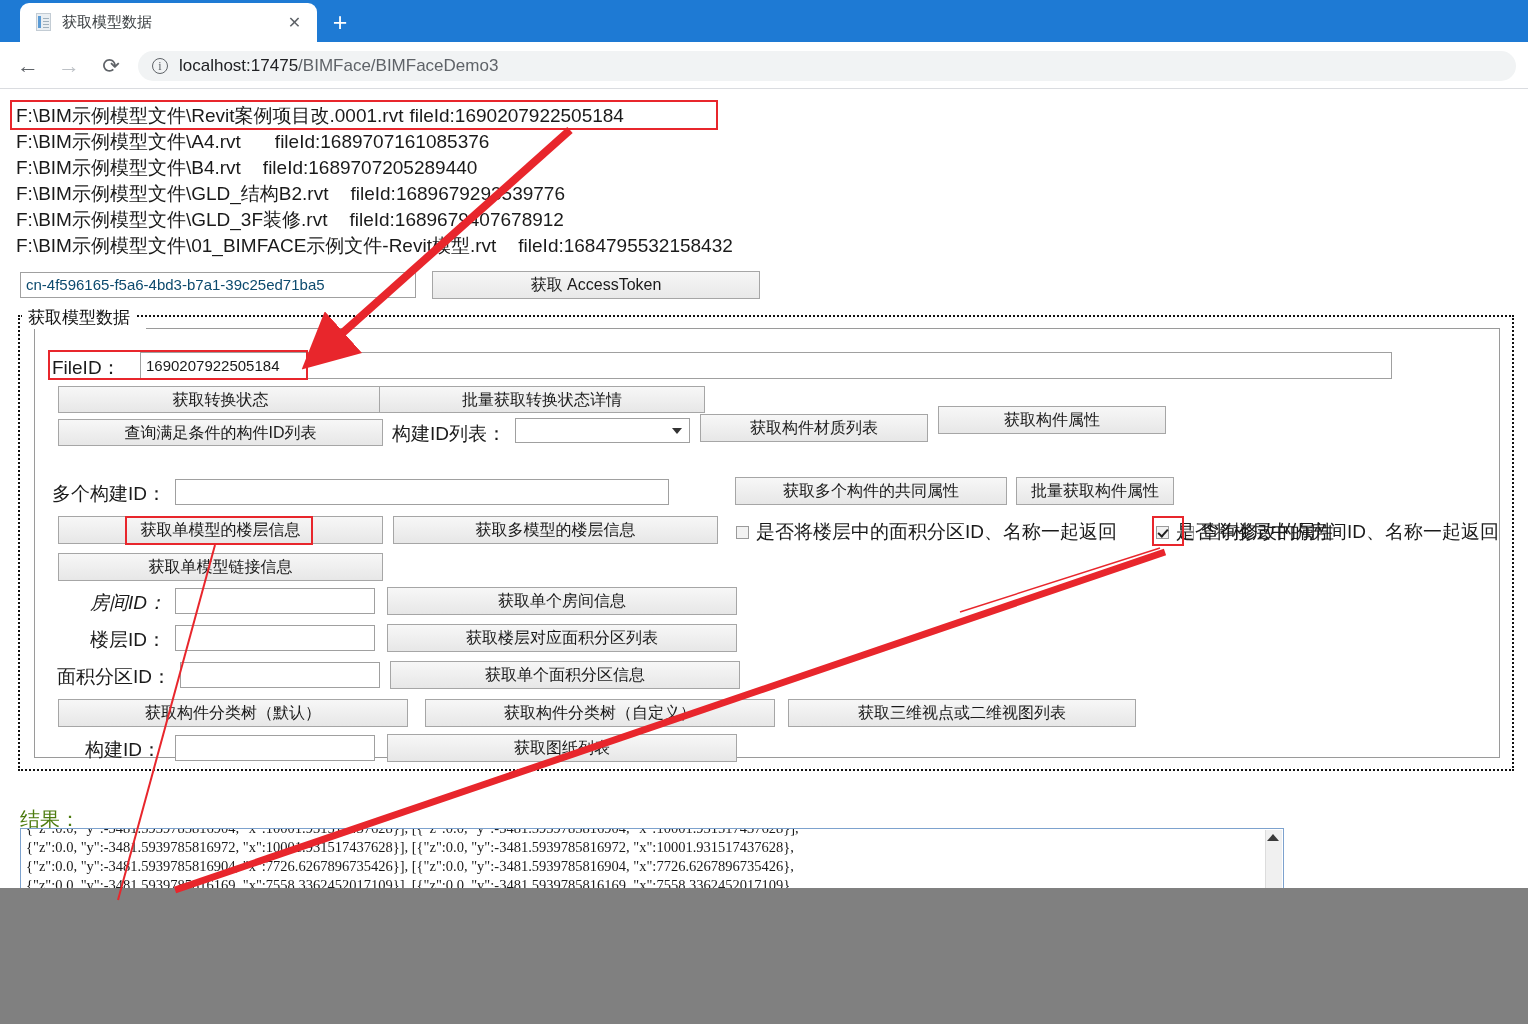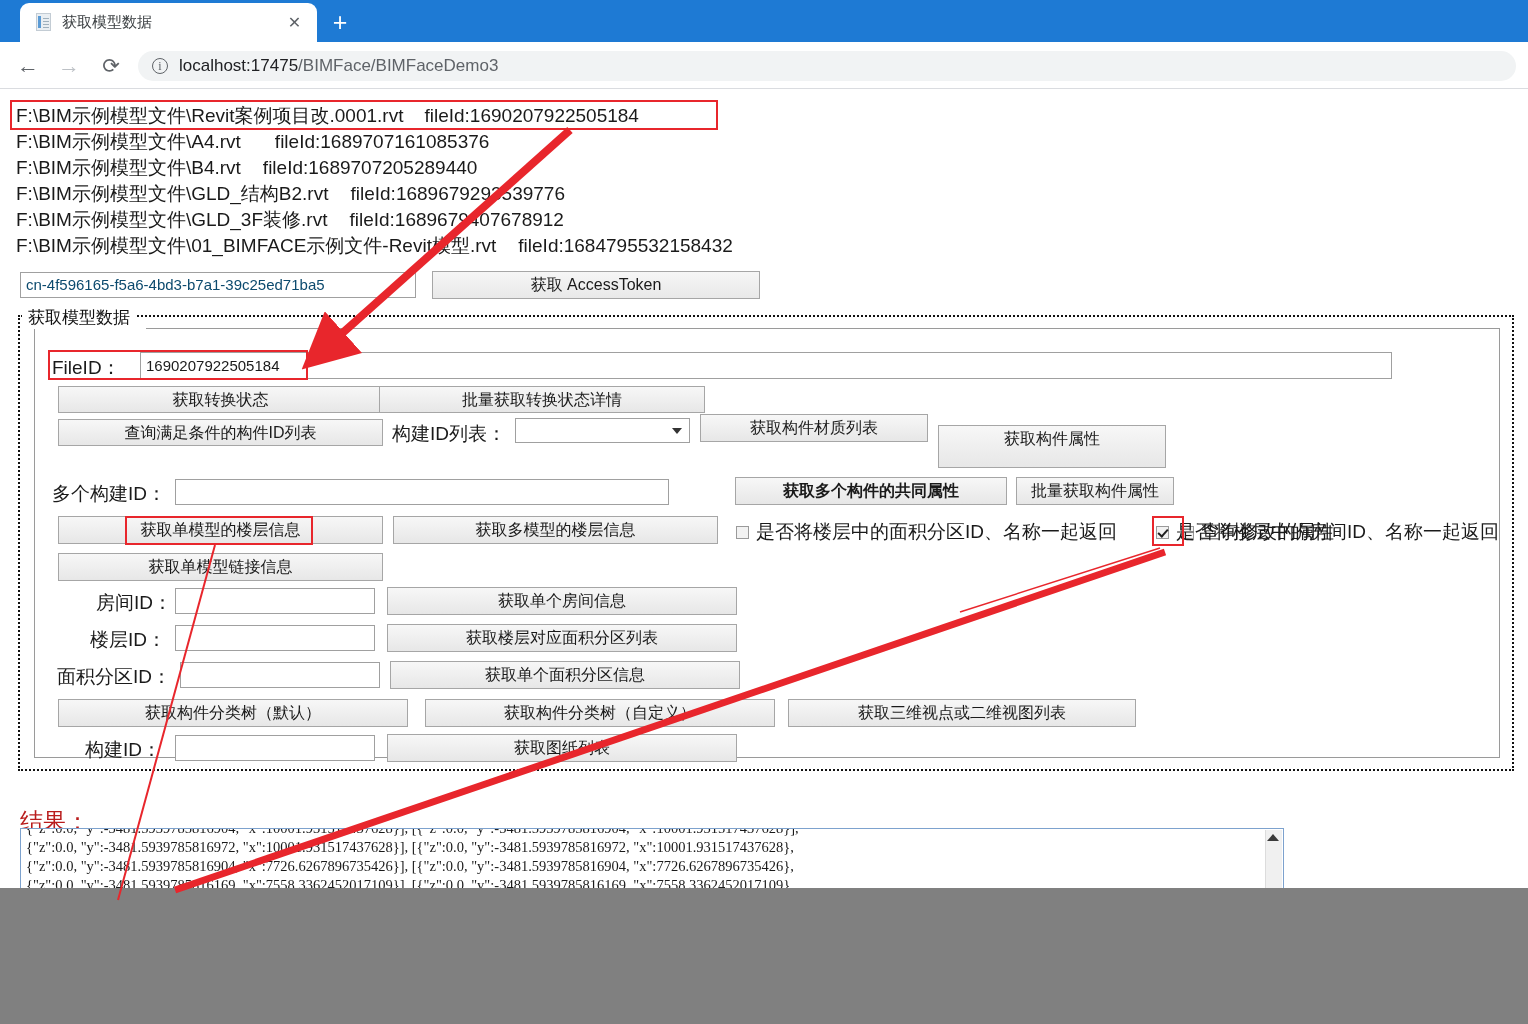--- a/index.html
+++ b/index.html
@@ -102,21 +102,21 @@
     width:13px; height:13px; border:1px solid #9a9a9a; background:#f2f2f2;
     position:relative; flex:0 0 auto;
   }
   .cb.checked::after {
     content:""; position:absolute; left:3px; top:0px; width:4px; height:8px;
     border:solid #202020; border-width:0 2px 2px 0; transform:rotate(42deg);
   }
   .cbtext { margin-left:7px; font-size:19px; color:#1a1a1a; white-space:nowrap; }
 
   
-  #result-label { position:absolute; left:20px; top:716px; font-size:23px; color:#b91c1c; }
+  #result-label { position:absolute; left:20px; top:716px; font-size:20px; color:#4d7c0f; }
   #result-box {
     position:absolute; left:20px; top:738px; width:1264px; height:160px;
     border:1px solid #7da2ce; background:#ffffff; overflow:hidden;
   }
   #result-scroll-track { position:absolute; right:1px; top:1px; width:17px; height:158px; background:#f0f0f0; border-left:1px solid #dcdcdc; }
   #result-scroll-up { position:absolute; right:3px; top:4px; width:0; height:0; border-left:6px solid transparent; border-right:6px solid transparent; border-bottom:7px solid #3a3a3a; }
   #result-text {
     position:absolute; left:5px; top:-10px; width:1240px;
     font-family:"Liberation Serif","DejaVu Serif",serif;
     font-size:14.5px; line-height:19px; color:#1a1a1a; white-space:pre;
@@ -156,21 +156,21 @@
 <div id="omnibox">
   <span id="site-info-icon">i</span>
   <span id="omnibox-url">
     <span>localhost:17475</span><span class="dim">/BIMFace/BIMFaceDemo3</span>
   </span>
 </div>
 
 <div id="page">
 
   <div id="file-list">
-      <div class="file-line" style="top: 13px;"><span>F:\BIM示例模型文件\Revit案例项目改.0001.rvt</span><span style="margin-left: 21px;">fileId:1690207922505184</span></div>
+      <div class="file-line" style="top: 13px;"><span>F:\BIM示例模型文件\Revit案例项目改.0001.rvt</span><span style="margin-left: 6px;">fileId:1690207922505184</span></div>
       <div class="file-line" style="top: 39px;"><span>F:\BIM示例模型文件\A4.rvt</span><span style="margin-left: 34px;">fileId:1689707161085376</span></div>
       <div class="file-line" style="top: 65px;"><span>F:\BIM示例模型文件\B4.rvt</span><span style="margin-left: 22px;">fileId:1689707205289440</span></div>
       <div class="file-line" style="top: 91px;"><span>F:\BIM示例模型文件\GLD_结构B2.rvt</span><span style="margin-left: 22px;">fileId:1689679293539776</span></div>
       <div class="file-line" style="top: 117px;"><span>F:\BIM示例模型文件\GLD_3F装修.rvt</span><span style="margin-left: 22px;">fileId:1689679407678912</span></div>
       <div class="file-line" style="top: 143px;"><span>F:\BIM示例模型文件\01_BIMFACE示例文件-Revit模型.rvt</span><span style="margin-left: 22px;">fileId:1684795532158432</span></div>
     </div>
 
   <div id="token-input">cn-4f596165-f5a6-4bd3-b7a1-39c25ed71ba5</div>
   <div id="get-token-button" class="btn-like">获取 AccessToken</div>
 
@@ -186,45 +186,45 @@
   <div class="btn" style="left:58px; top:296px; width:325px; height:27px; line-height:25px;">获取转换状态</div>
   <div class="btn" style="left:379px; top:296px; width:326px; height:27px; line-height:25px;">批量获取转换状态详情</div>
 
   <div class="btn" style="left:58px; top:329px; width:325px; height:27px; line-height:25px;">查询满足条件的构件ID列表</div>
   <div class="lbl" style="left:392px; top:331px;">构建ID列表：</div>
   <div class="combo" style="left:515px; top:328px; width:175px; height:25px;">
     <span class="arrow"></span>
     <span style="position:absolute; left:6px; top:3px; font-size:15px; color:#1a1a1a;"></span>
   </div>
   <div class="btn" style="left:700px; top:324px; width:228px; height:28px; line-height:26px;">获取构件材质列表</div>
-  <div class="btn" style="left:938px; top:335px; width:228px; height:43px; line-height:26px;">获取构件属性</div>
+  <div class="btn" style="left:938px; top:316px; width:228px; height:28px; line-height:26px;">获取构件属性</div>
   <div class="cbwrap" style="left:1181px; top:429px;">
     <span class="cb" id="cb-modified"></span>
     <span class="cbtext">查询修改的属性</span>
   </div>
 
   <div class="lbl" style="left:52px; top:391px;">多个构建ID：</div>
   <div class="txt" style="left:175px; top:389px; width:494px; height:26px; line-height:24px;"></div>
-  <div class="btn" style="left:735px; top:387px; width:272px; height:28px; line-height:26px;font-weight:bold;">获取多个构件的共同属性</div>
+  <div class="btn" style="left:735px; top:387px; width:272px; height:28px; line-height:26px;">获取多个构件的共同属性</div>
   <div class="btn" style="left:1016px; top:387px; width:158px; height:28px; line-height:26px;">批量获取构件属性</div>
 
   <div class="btn" style="left:58px; top:426px; width:325px; height:28px; line-height:26px;">获取单模型的楼层信息</div>
   <div class="btn" style="left:393px; top:426px; width:325px; height:28px; line-height:26px;">获取多模型的楼层信息</div>
   <div class="cbwrap" style="left:736px; top:429px;">
     <span class="cb" id="cb-area"></span>
     <span class="cbtext">是否将楼层中的面积分区ID、名称一起返回</span>
   </div>
   <div class="cbwrap" style="left:1156px; top:429px;">
     <span class="cb checked" id="cb-room"></span>
     <span class="cbtext">是否将楼层中的房间ID、名称一起返回</span>
   </div>
 
   <div class="btn" style="left:58px; top:463px; width:325px; height:28px; line-height:26px;">获取单模型链接信息</div>
 
-  <div class="lbl" style="left:96px; top:500px;">房间ID：</div>
+  <div class="lbl" style="left:90px; top:500px;font-style:italic;">房间ID：</div>
   <div class="txt" style="left:175px; top:498px; width:200px; height:26px; line-height:24px;"></div>
   <div class="btn" style="left:387px; top:497px; width:350px; height:28px; line-height:26px;">获取单个房间信息</div>
 
   <div class="lbl" style="left:90px; top:537px;text-align:right;">楼层ID：</div>
   <div class="txt" style="left:175px; top:535px; width:200px; height:26px; line-height:24px;"></div>
   <div class="btn" style="left:387px; top:534px; width:350px; height:28px; line-height:26px;">获取楼层对应面积分区列表</div>
 
   <div class="lbl" style="left:57px; top:574px;">面积分区ID：</div>
   <div class="txt" style="left:180px; top:572px; width:200px; height:26px; line-height:24px;"></div>
   <div class="btn" style="left:390px; top:571px; width:350px; height:28px; line-height:26px;">获取单个面积分区信息</div>

